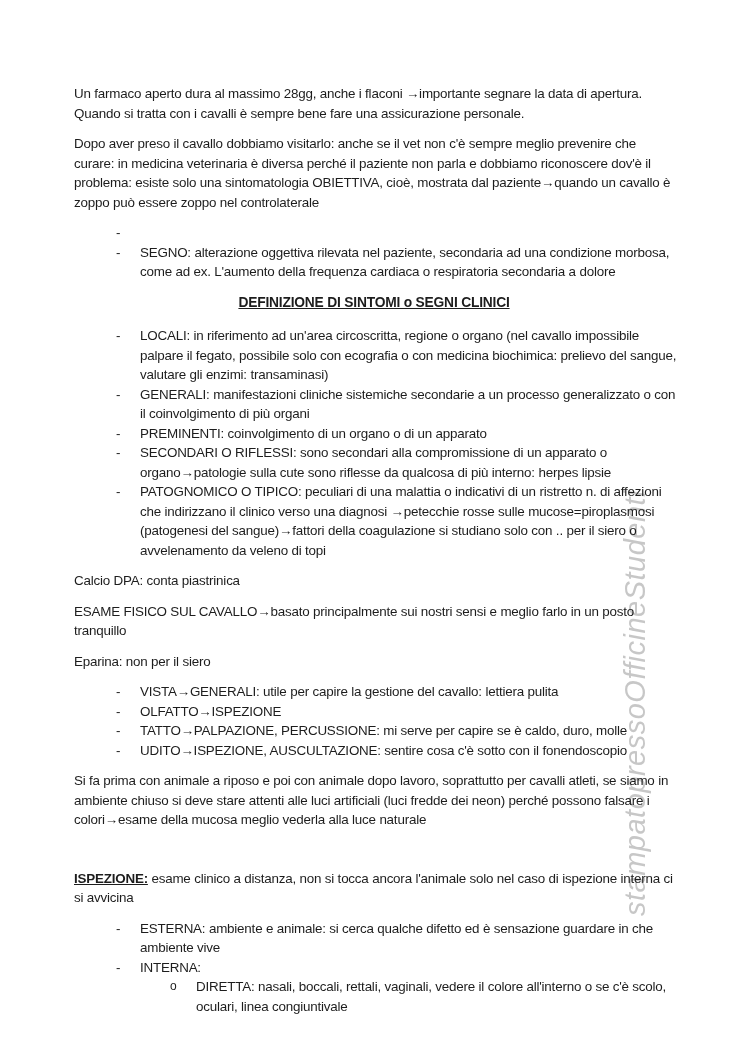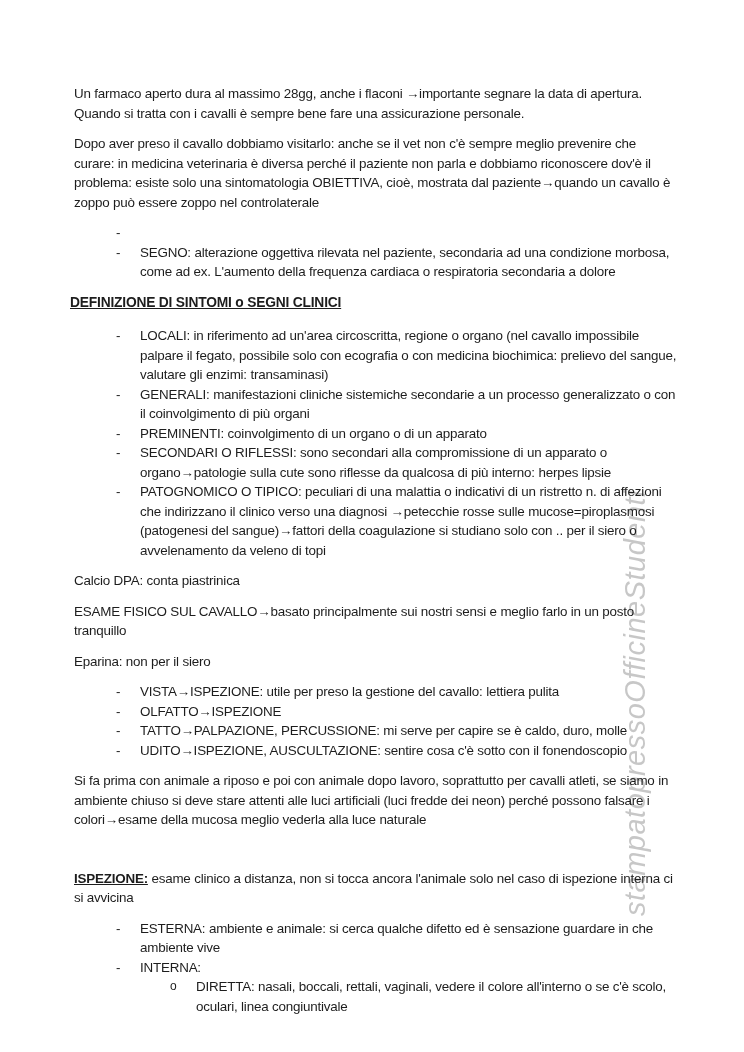--- a/index.html
+++ b/index.html
@@ -40,20 +40,21 @@
     z-index: 1;
   }
   .para {
     margin: 0 0 11px 4px;
   }
   .heading {
     font-size: 13.8px;
     font-weight: bold;
     text-decoration: underline;
     margin: 4px 0 14px 0;
+    text-align: center;
   }
   .list {
     margin: 0 0 11px 0;
   }
   .li {
     display: flex;
     padding-left: 46px;
   }
   .li .marker {
     flex: none;
@@ -128,21 +129,21 @@
 
     <p class="para">Calcio DPA: conta piastrinica</p>
 
     <p class="para">ESAME FISICO SUL CAVALLO→basato principalmente sui nostri sensi e meglio farlo in un posto tranquillo</p>
 
     <p class="para">Eparina: non per il siero</p>
 
     <div class="list">
       <div class="li">
         <span class="marker">-</span>
-        <span class="li-text">VISTA→ISPEZIONE: utile per preso la gestione del cavallo: lettiera pulita</span>
+        <span class="li-text">VISTA→GENERALI: utile per capire la gestione del cavallo: lettiera pulita</span>
       </div>
       <div class="li">
         <span class="marker">-</span>
         <span class="li-text">OLFATTO→ISPEZIONE</span>
       </div>
       <div class="li">
         <span class="marker">-</span>
         <span class="li-text">TATTO→PALPAZIONE, PERCUSSIONE: mi serve per capire se è caldo, duro, molle</span>
       </div>
       <div class="li">

